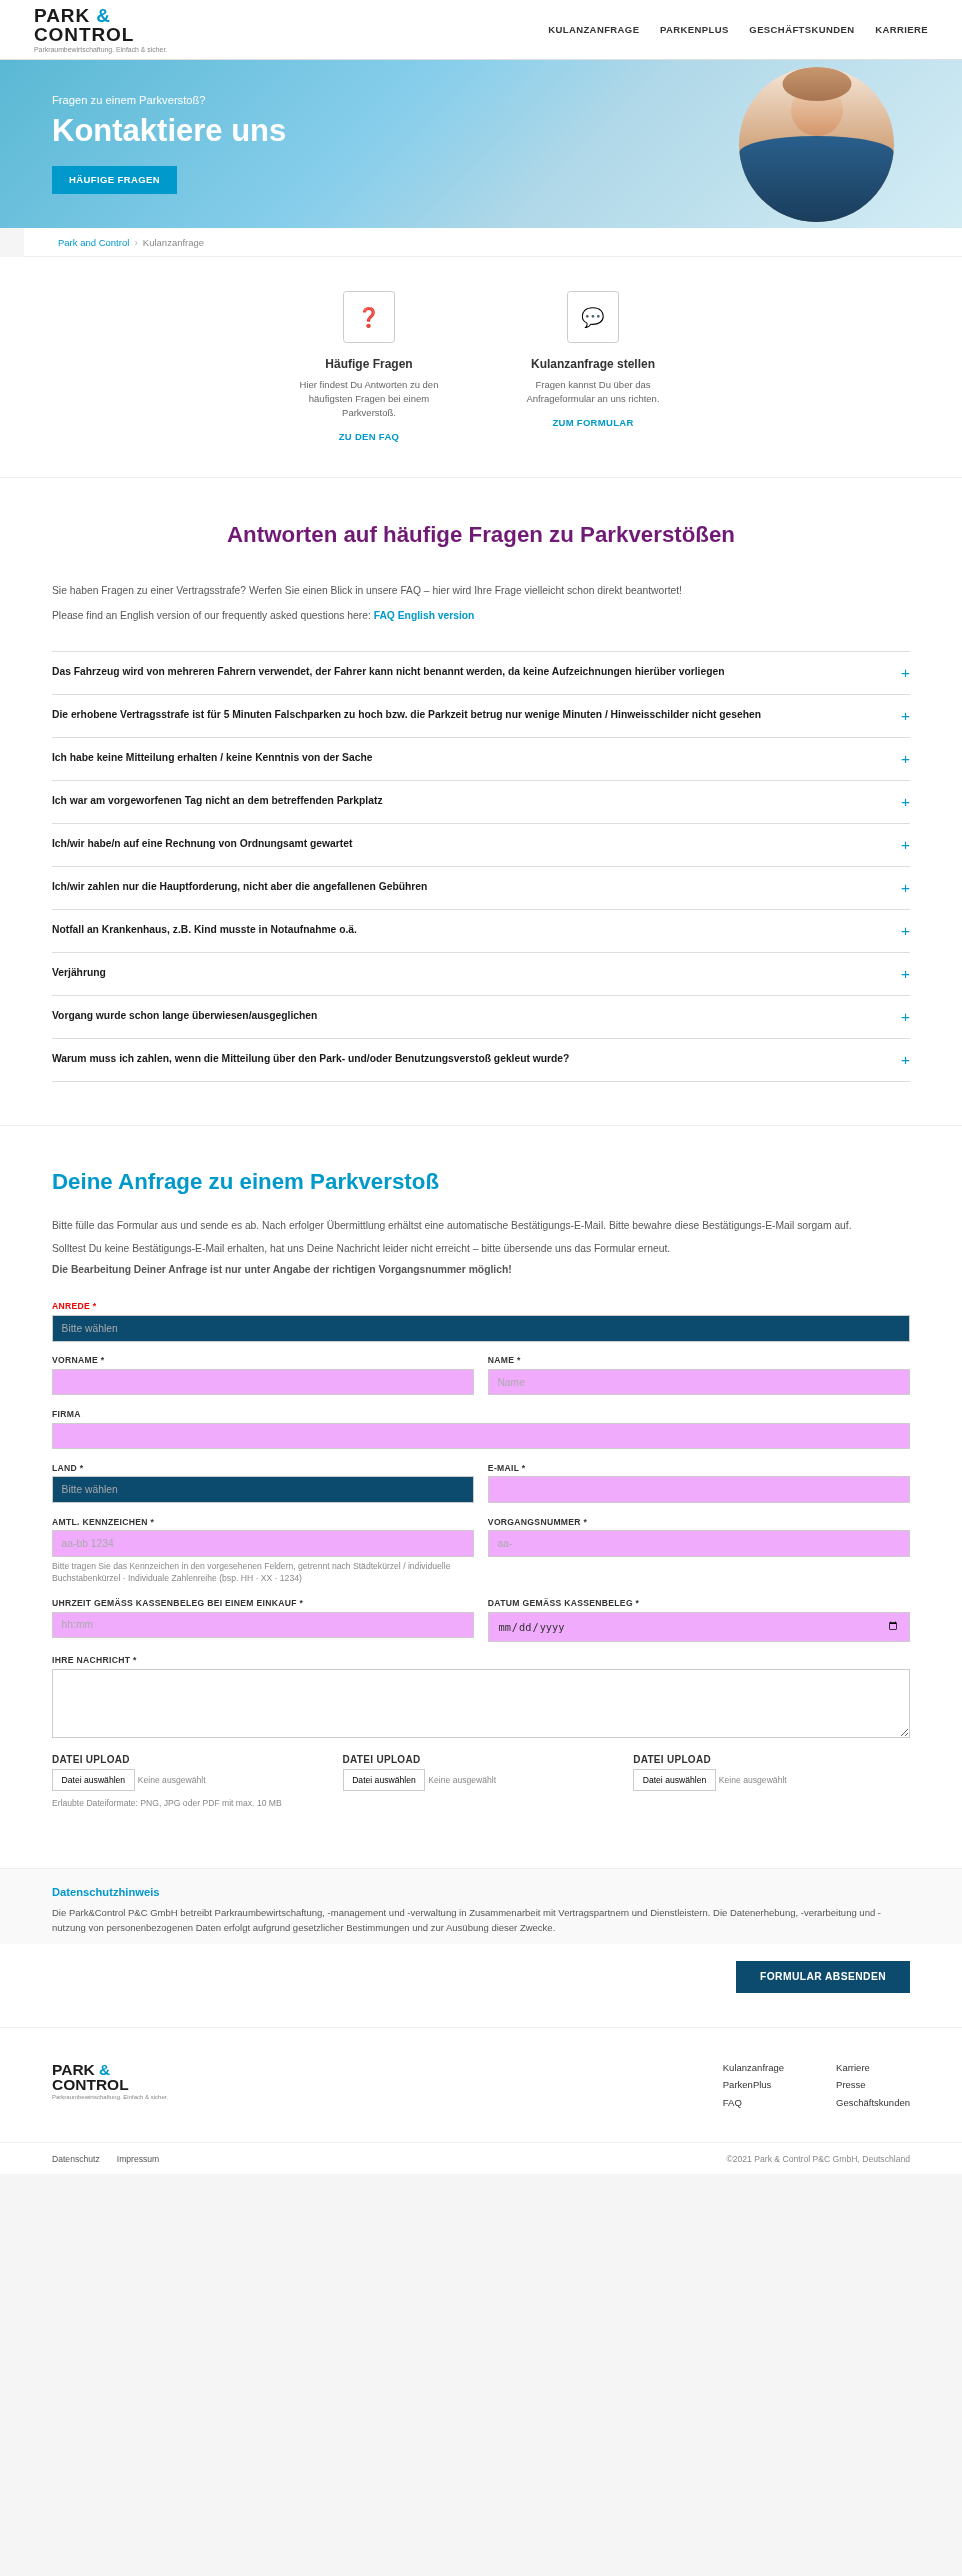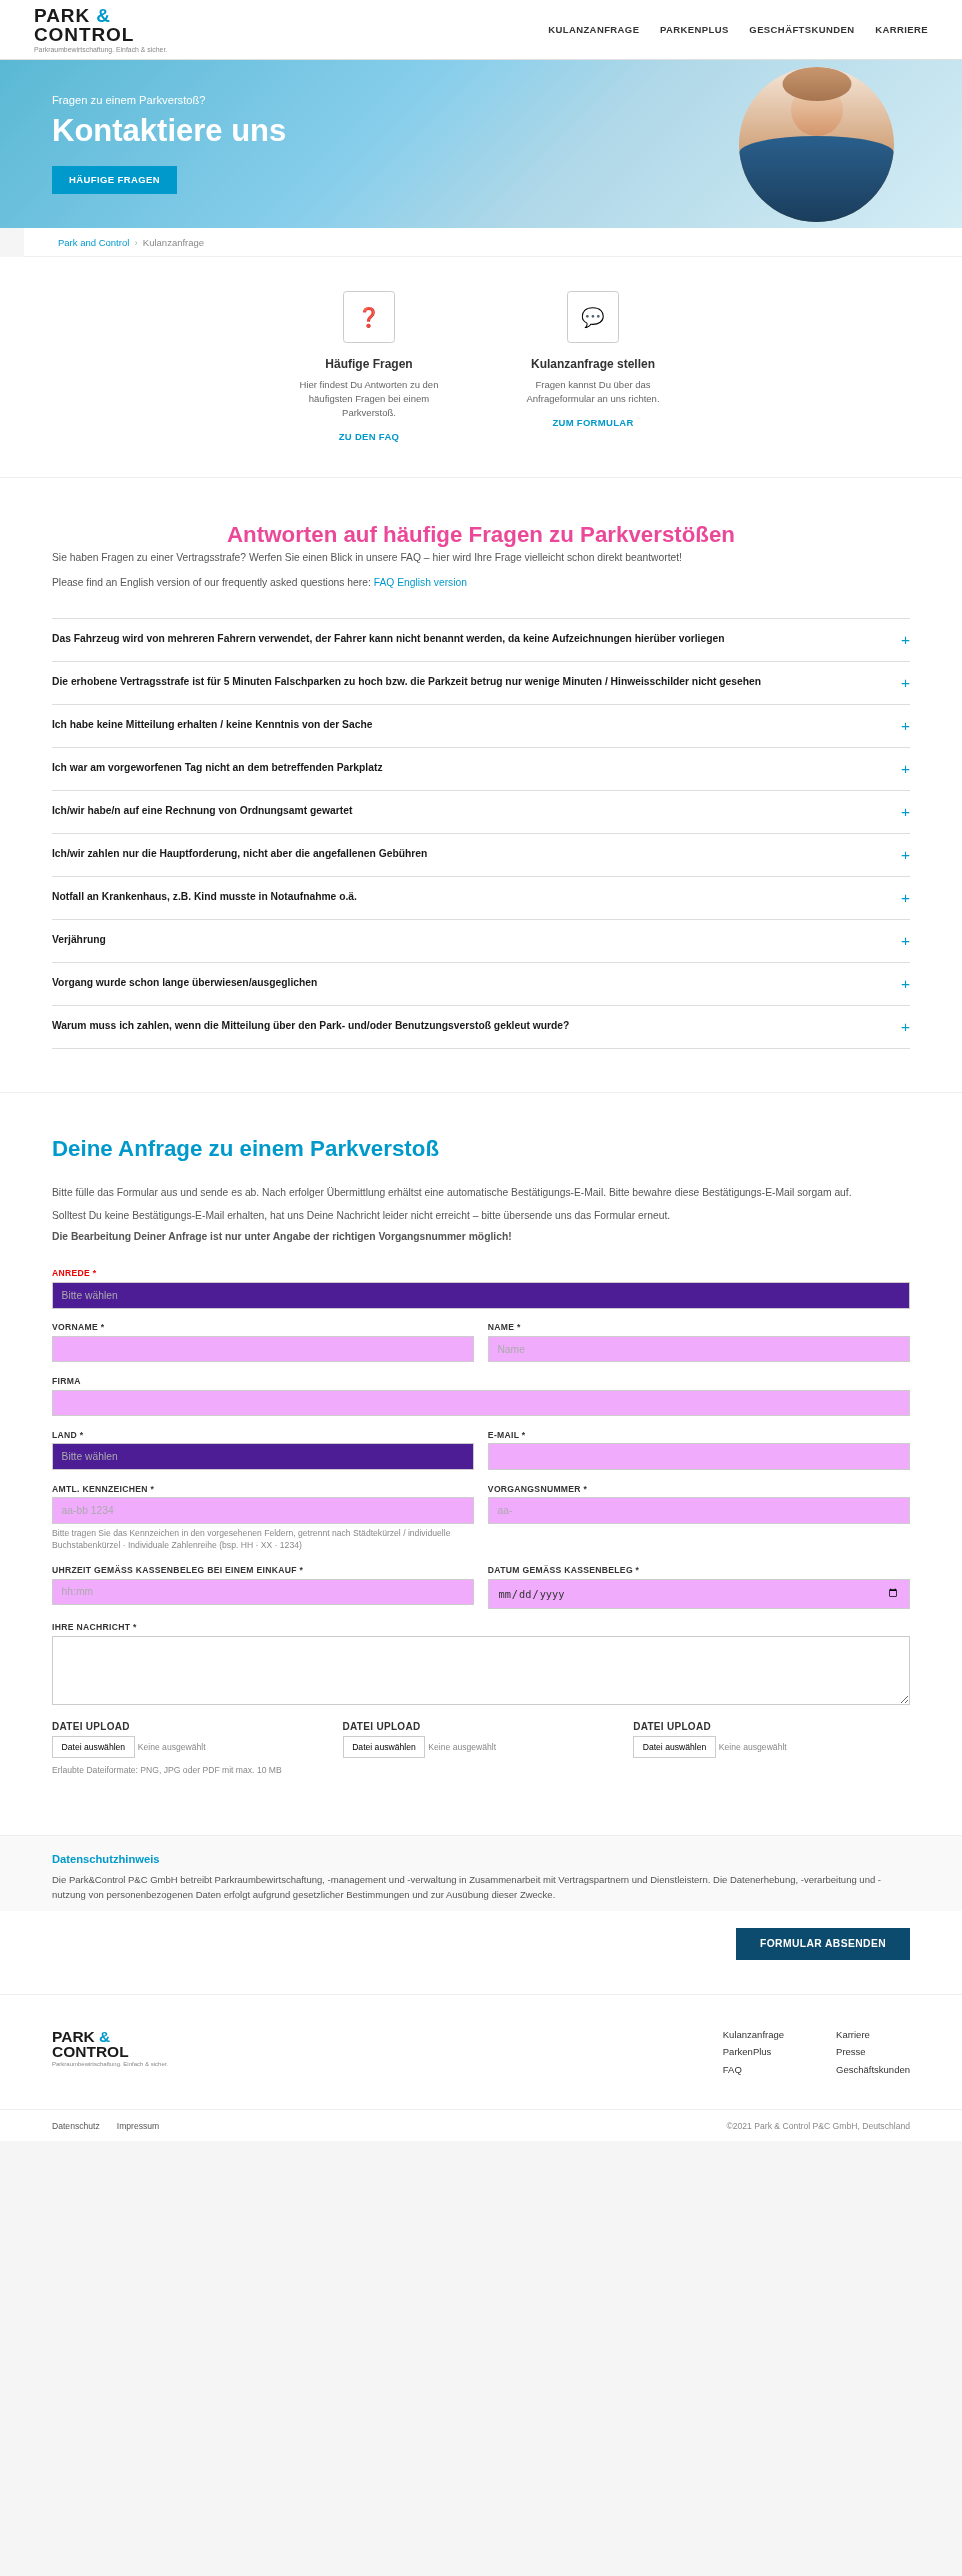--- a/index.html
+++ b/index.html
@@ -29,42 +29,42 @@
     
     .cards-section { background: #fff; padding: 34px; display: flex; justify-content: center; gap: 69px; border-bottom: 0.9px solid #eee; }
     .card { text-align: center; max-width: 155px; }
     .card-icon { width: 52px; height: 52px; margin: 0 auto 13.7px; border: 1.7px solid #ccc; border-radius: 3.4px; display: flex; align-items: center; justify-content: center; color: #aaa; font-size: 19px; }
     .card-title { font-size: 12px; font-weight: 700; color: #333; margin-bottom: 6.9px; }
     .card-desc { font-size: 9.5px; color: #666; line-height: 1.5; margin-bottom: 8.6px; }
     .card-link { font-size: 9.5px; color: #0099cc; font-weight: 700; cursor: pointer; text-decoration: none; letter-spacing: 0.3px; }
 
     
     .faq-section { background: #fff; padding: 43px 52px; border-bottom: 0.9px solid #eee; }
-    .faq-title { font-size: 22.3px; font-weight: 900; color: #ec4899; text-align: center; margin-bottom: 0; line-height: 1.3; }
+    .faq-title { font-size: 22.3px; font-weight: 900; color: #701a75; text-align: center; margin-bottom: 33px; line-height: 1.3; }
     .faq-intro { font-size: 10.3px; color: #555; margin-bottom: 8.6px; line-height: 1.6; }
     .faq-english { font-size: 10.3px; color: #555; margin-bottom: 26px; line-height: 1.6; }
-    .faq-english a { color: #0099cc; cursor: pointer; }
+    .faq-english a { color: #0099cc; cursor: pointer; font-weight: bold; }
     .faq-item { border-top: 0.9px solid #ddd; padding: 12px 0; display: flex; justify-content: space-between; align-items: flex-start; cursor: pointer; }
     .faq-item:last-child { border-bottom: 0.9px solid #ddd; }
     .faq-item-text { font-size: 10.3px; font-weight: 700; color: #1a1a1a; flex: 1; padding-right: 17px; line-height: 1.5; }
     .faq-plus { color: #0099cc; font-size: 15.5px; font-weight: 300; flex-shrink: 0; margin-top: 0; }
 
     
     .form-section { background: #fff; padding: 43px 52px; }
     .form-title { font-size: 22.3px; font-weight: 900; color: #0099cc; margin-bottom: 23px; }
     .form-desc { font-size: 10.3px; color: #555; line-height: 1.6; margin-bottom: 6.9px; }
     .form-desc-note { font-size: 10.3px; color: #555; font-weight: 700; margin-bottom: 26px; }
     .form-group { margin-bottom: 13.7px; }
     .form-row { display: flex; gap: 13.7px; margin-bottom: 13.7px; }
     .form-row .form-group { flex: 1; margin-bottom: 0; }
     .form-label { font-size: 8.6px; font-weight: 700; color: #333; margin-bottom: 3.4px; display: block; text-transform: uppercase; letter-spacing: 0.3px; }
     .form-label span { color: #e00; }
     .form-input { width: 100%; border: 0.9px solid #ccc; padding: 6.9px 8.6px; font-size: 10.3px; color: #333; background: #f0abfc; }
     .form-input::placeholder { color: #aaa; }
-    .form-select { width: 100%; border: 0.9px solid #ccc; padding: 6.9px 8.6px; font-size: 10.3px; color: #aaa; background: #4c1d95; appearance: none; }
+    .form-select { width: 100%; border: 0.9px solid #ccc; padding: 6.9px 8.6px; font-size: 10.3px; color: #aaa; background: #0c4a6e; appearance: none; }
     .form-hint { font-size: 8.6px; color: #888; margin-top: 3.4px; line-height: 1.4; }
     .form-textarea { width: 100%; border: 0.9px solid #ccc; padding: 6.9px 8.6px; font-size: 10.3px; color: #333; height: 69px; resize: vertical; }
     .file-row { display: flex; gap: 13.7px; margin-bottom: 6.9px; }
     .file-group { flex: 1; }
     .file-group-label { font-size: 10px; font-weight: 700; color: #333; margin-bottom: 3.4px; display: block; text-transform: uppercase; letter-spacing: 0.3px; }
     .file-input-row { display: flex; align-items: center; gap: 3px; }
     .file-btn { background: #fff; border: 0.9px solid #ccc; padding: 5.2px 8.6px; font-size: 8.6px; cursor: pointer; white-space: nowrap; }
     .file-no-file { font-size: 8.6px; color: #888; }
     .file-hint { font-size: 8.6px; color: #888; margin-bottom: 17px; }
 

